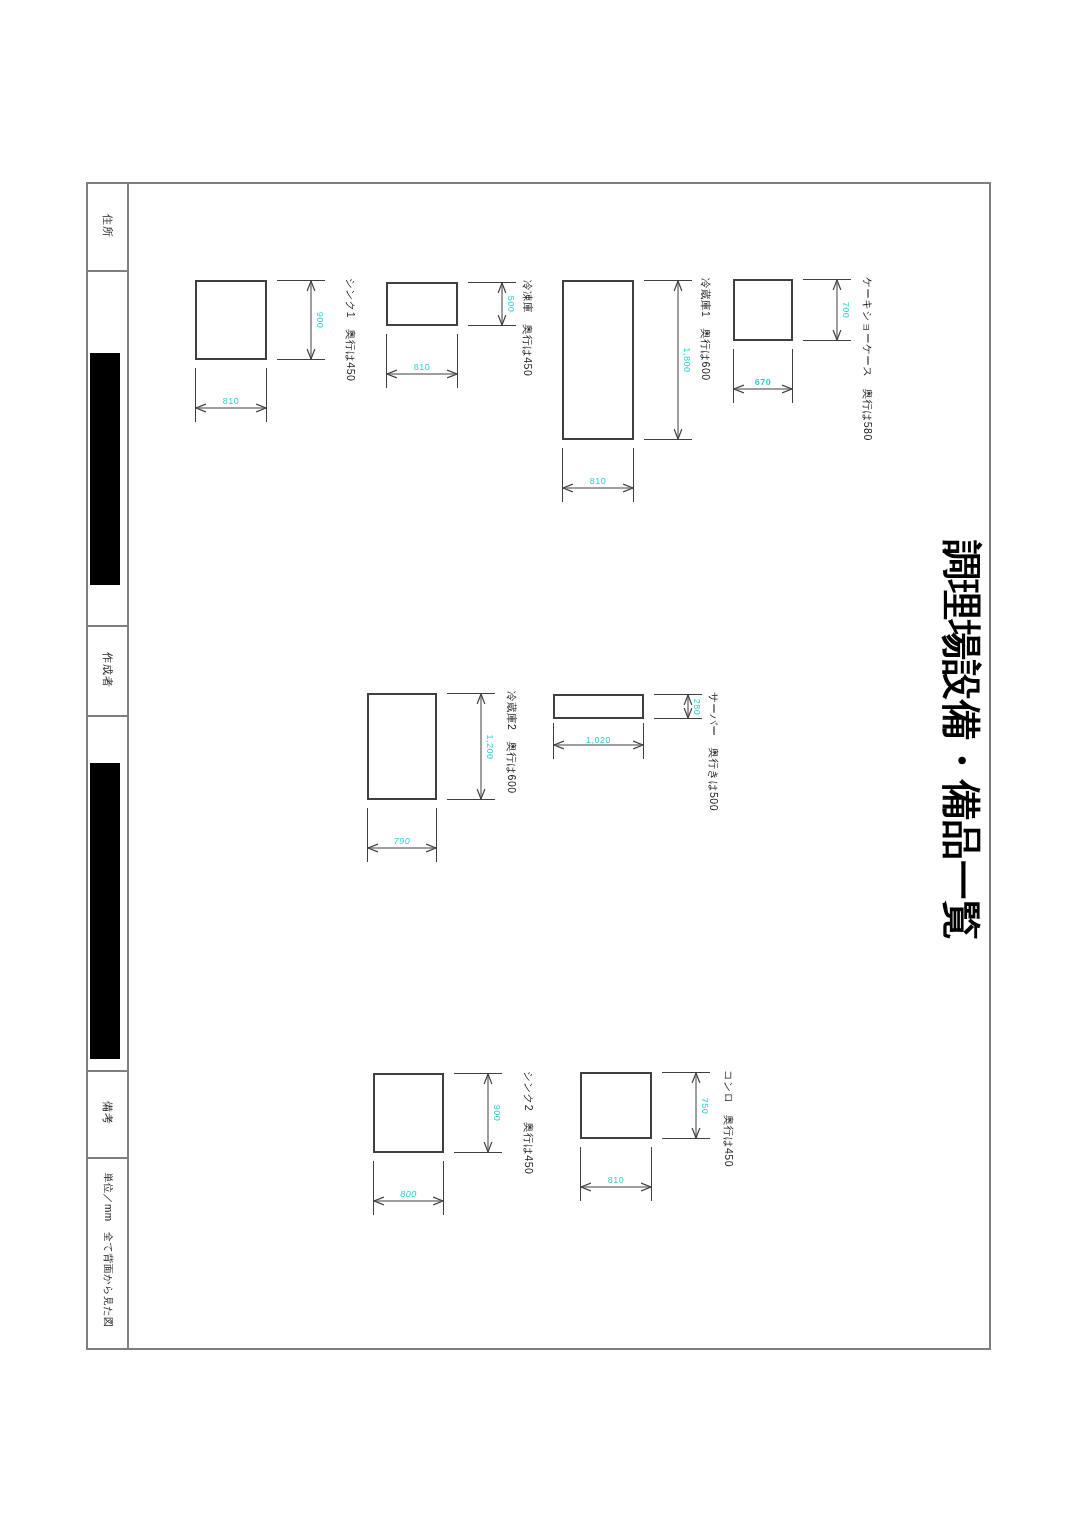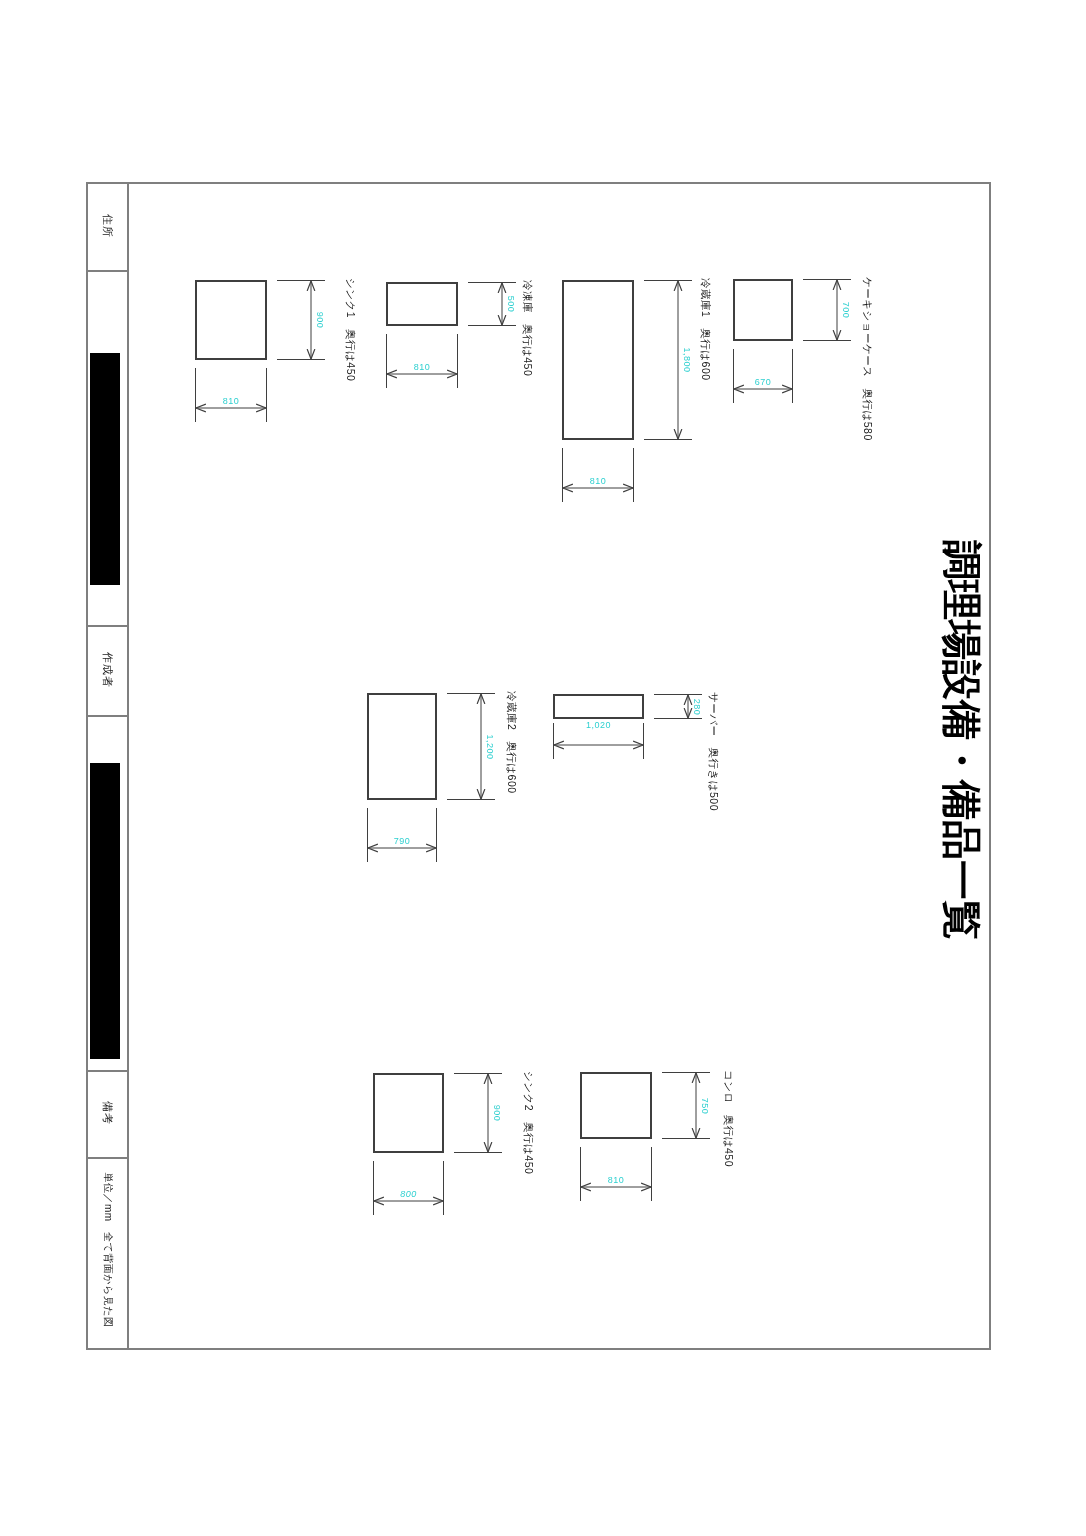--- a/index.html
+++ b/index.html
@@ -116,33 +116,33 @@
       <span class="vtext vtop equip-label" style="left: 533px; top: 280px;">冷凍庫　奥行は450</span>
     </div>
     <div>
       <div class="equip-rect" style="left: 562px; top: 280px; width: 72px; height: 160px;"></div>
       <span class="dim-label-h" style="left: 598px; top: 486px; color: rgb(47, 208, 208);">810</span>
       <span class="vtext vcenter dim-label-v" style="left: 691px; top: 360px; color: rgb(47, 208, 208);">1,800</span>
       <span class="vtext vtop equip-label" style="left: 711px; top: 278px;">冷蔵庫1　奥行は600</span>
     </div>
     <div>
       <div class="equip-rect" style="left: 733px; top: 279px; width: 60px; height: 62px;"></div>
-      <span class="dim-label-h" style="left: 763px; top: 387px; color: rgb(47, 208, 208);">670</span>
+      <span class="dim-label-h" style="left: 763px; top: 387px; color: rgb(47, 208, 208); font-weight: bold;">670</span>
       <span class="vtext vcenter dim-label-v" style="left: 850px; top: 310px; color: rgb(47, 208, 208);">700</span>
       <span class="vtext vtop equip-label" style="left: 873px; top: 277px;">ケーキショーケース　奥行は580</span>
     </div>
     <div>
       <div class="equip-rect" style="left: 367px; top: 693px; width: 70px; height: 107px;"></div>
-      <span class="dim-label-h" style="left: 402px; top: 846px; color: rgb(47, 208, 208);">790</span>
+      <span class="dim-label-h" style="left: 402px; top: 846px; color: rgb(47, 208, 208); font-style: italic;">790</span>
       <span class="vtext vcenter dim-label-v" style="left: 494px; top: 746.5px; color: rgb(47, 208, 208);">1,200</span>
       <span class="vtext vtop equip-label" style="left: 517px; top: 691px;">冷蔵庫2　奥行は600</span>
     </div>
     <div>
       <div class="equip-rect" style="left: 553px; top: 694px; width: 91px; height: 25px;"></div>
-      <span class="dim-label-h" style="left: 598.5px; top: 730px; color: rgb(47, 208, 208);">1,020</span>
+      <span class="dim-label-h" style="left: 598.5px; top: 745px; color: rgb(47, 208, 208);">1,020</span>
       <span class="vtext vcenter dim-label-v" style="left: 701px; top: 706.5px; color: rgb(47, 208, 208);">280</span>
       <span class="vtext vtop equip-label" style="left: 719px; top: 692px;">サーバー　奥行きは500</span>
     </div>
     <div>
       <div class="equip-rect" style="left: 373px; top: 1073px; width: 71px; height: 80px;"></div>
       <span class="dim-label-h" style="left: 408.5px; top: 1199px; color: rgb(47, 208, 208); font-style: italic;">800</span>
       <span class="vtext vcenter dim-label-v" style="left: 501px; top: 1113px; color: rgb(47, 208, 208);">900</span>
       <span class="vtext vtop equip-label" style="left: 534px; top: 1071px;">シンク2　奥行は450</span>
     </div>
     <div>

